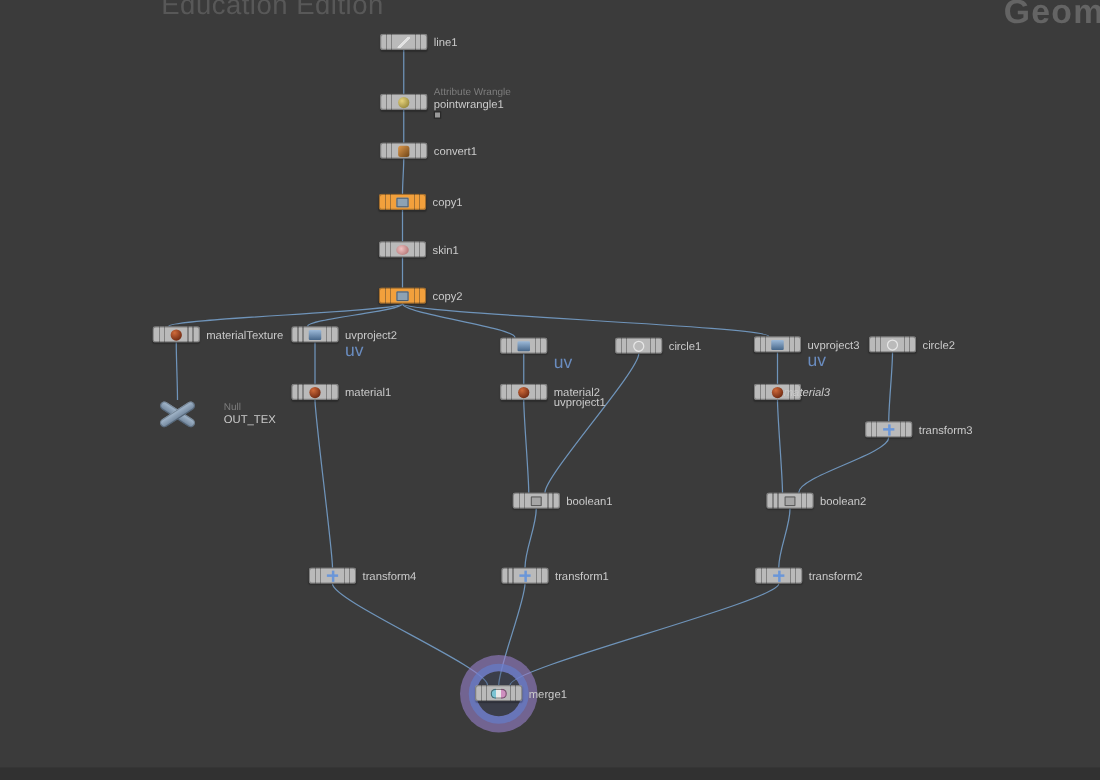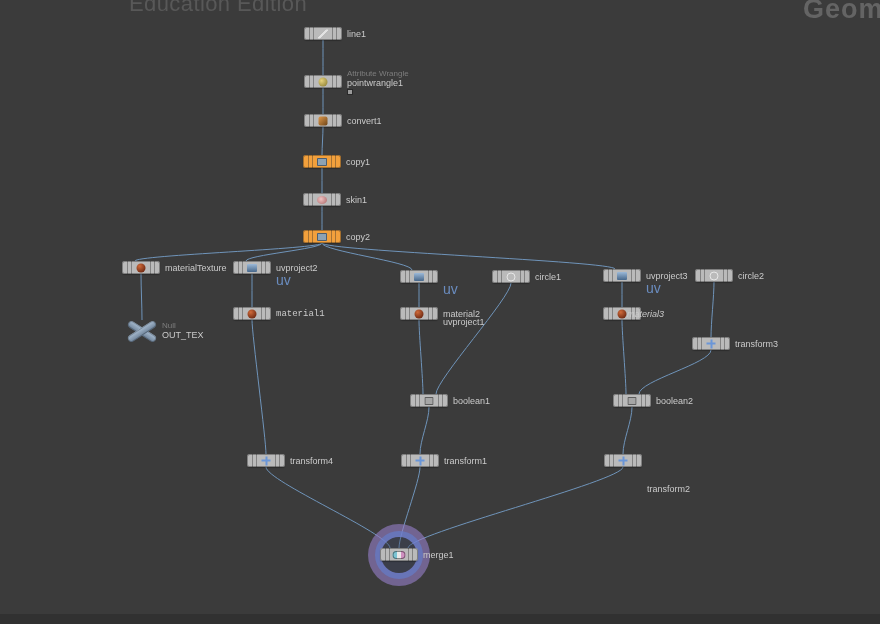--- a/index.html
+++ b/index.html
@@ -178,40 +178,40 @@
     <div class="node-tag" style="left: 646px; top: 284px;">uv</div>
     <div class="node" style="left: 695px; top: 269px;">
       <div class="icon icon-circle"></div>
     </div>
     <div class="label-block" style="left: 738px; top: 271px;">
       <div class="node-label">circle2</div>
     </div>
     <div class="node" style="left: 233px; top: 307px;">
       <div class="icon icon-material"></div>
     </div>
-    <div class="label-block" style="left: 276px; top: 309px; font-family: Liberation Mono, monospace;">
+    <div class="label-block" style="left: 276px; top: 309px;">
       <div class="node-label">material1</div>
     </div>
     <div class="node" style="left: 400px; top: 307px;">
       <div class="icon icon-material"></div>
     </div>
     <div class="label-block" style="left: 443px; top: 309px;">
       <div class="node-label">material2</div>
     </div>
     <div class="node" style="left: 603px; top: 307px;">
       <div class="icon icon-material"></div>
     </div>
     <div class="label-block" style="left: 627px; top: 309px; font-style: italic;">
       <div class="node-label">material3</div>
     </div>
     <div class="node node-null" style="left: 128px; top: 320px;">
       <div class="null-bar b1"></div>
       <div class="null-bar b2"></div>
     </div>
-    <div class="label-block" style="left: 162px; top: 321px;">
+    <div class="label-block" style="left: 179px; top: 321px;">
       <span class="node-sublabel">Null</span>
       <div class="node-label">OUT_TEX</div>
     </div>
     <div class="node" style="left: 692px; top: 337px;">
       <div class="icon icon-transform"></div>
     </div>
     <div class="label-block" style="left: 735px; top: 339px;">
       <div class="node-label">transform3</div>
     </div>
     <div class="node" style="left: 410px; top: 394px;">
@@ -234,21 +234,21 @@
     </div>
     <div class="node" style="left: 401px; top: 454px;">
       <div class="icon icon-transform"></div>
     </div>
     <div class="label-block" style="left: 444px; top: 456px;">
       <div class="node-label">transform1</div>
     </div>
     <div class="node" style="left: 604px; top: 454px;">
       <div class="icon icon-transform"></div>
     </div>
-    <div class="label-block" style="left: 647px; top: 456px; margin-top: 28px;">
+    <div class="label-block" style="left: 647px; top: 456px;">
       <div class="node-label">transform2</div>
     </div>
     <div class="halo" style="left: 381px; top: 536.5px;"></div>
     <div class="node" style="left: 380px; top: 548px;">
       <div class="icon icon-merge"></div>
     </div>
     <div class="label-block" style="left: 423px; top: 550px;">
       <div class="node-label">merge1</div>
     </div>
   </div>

